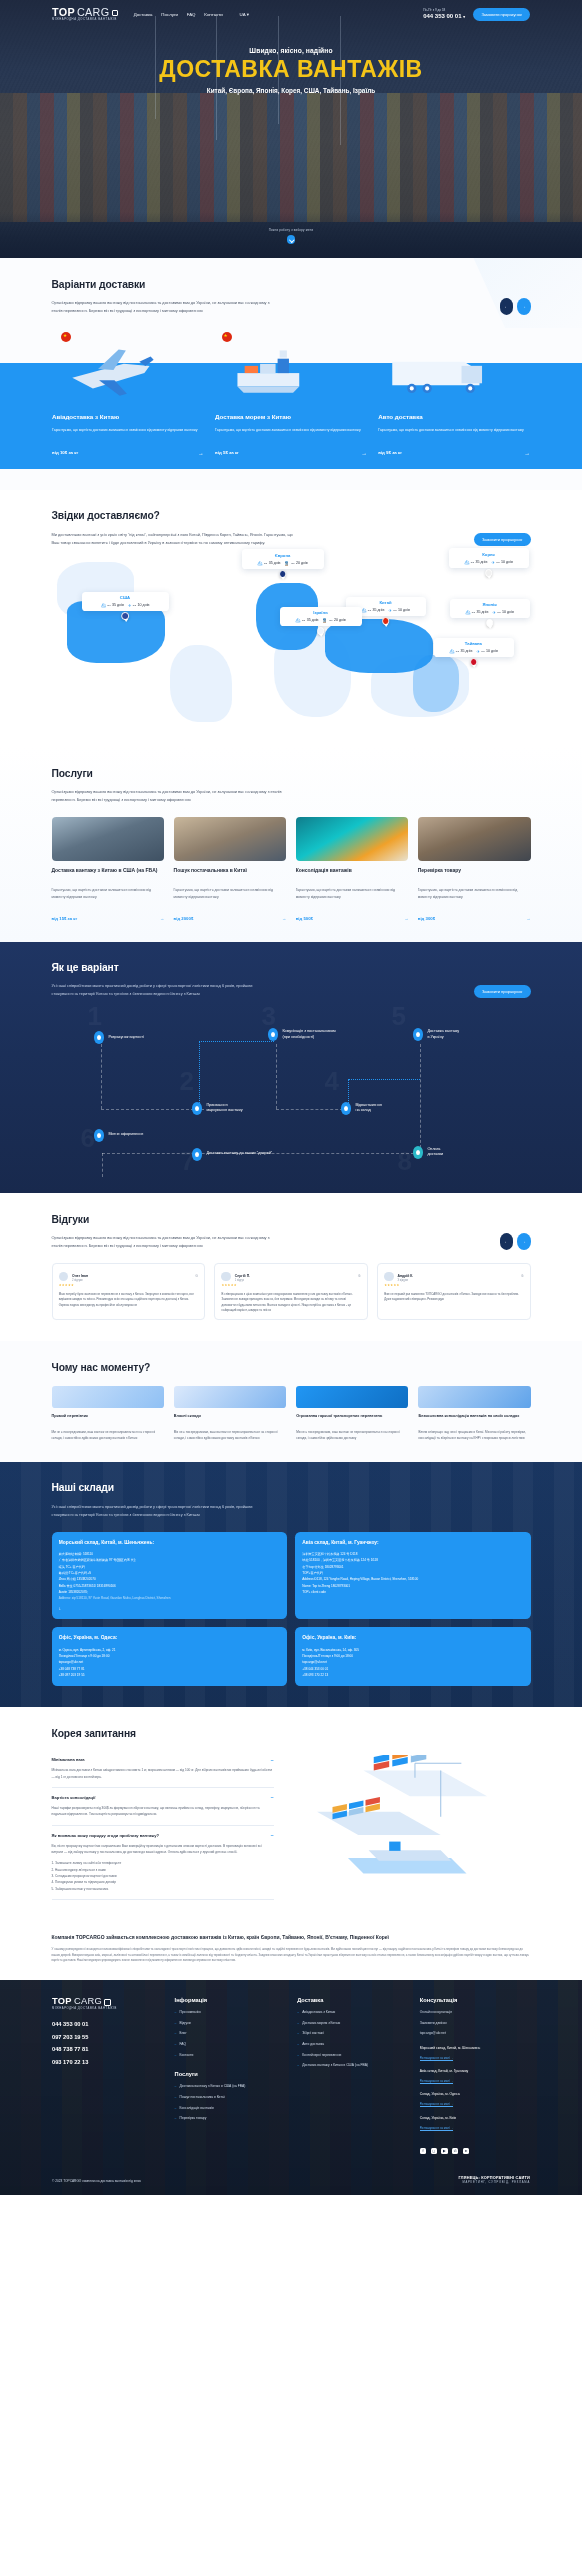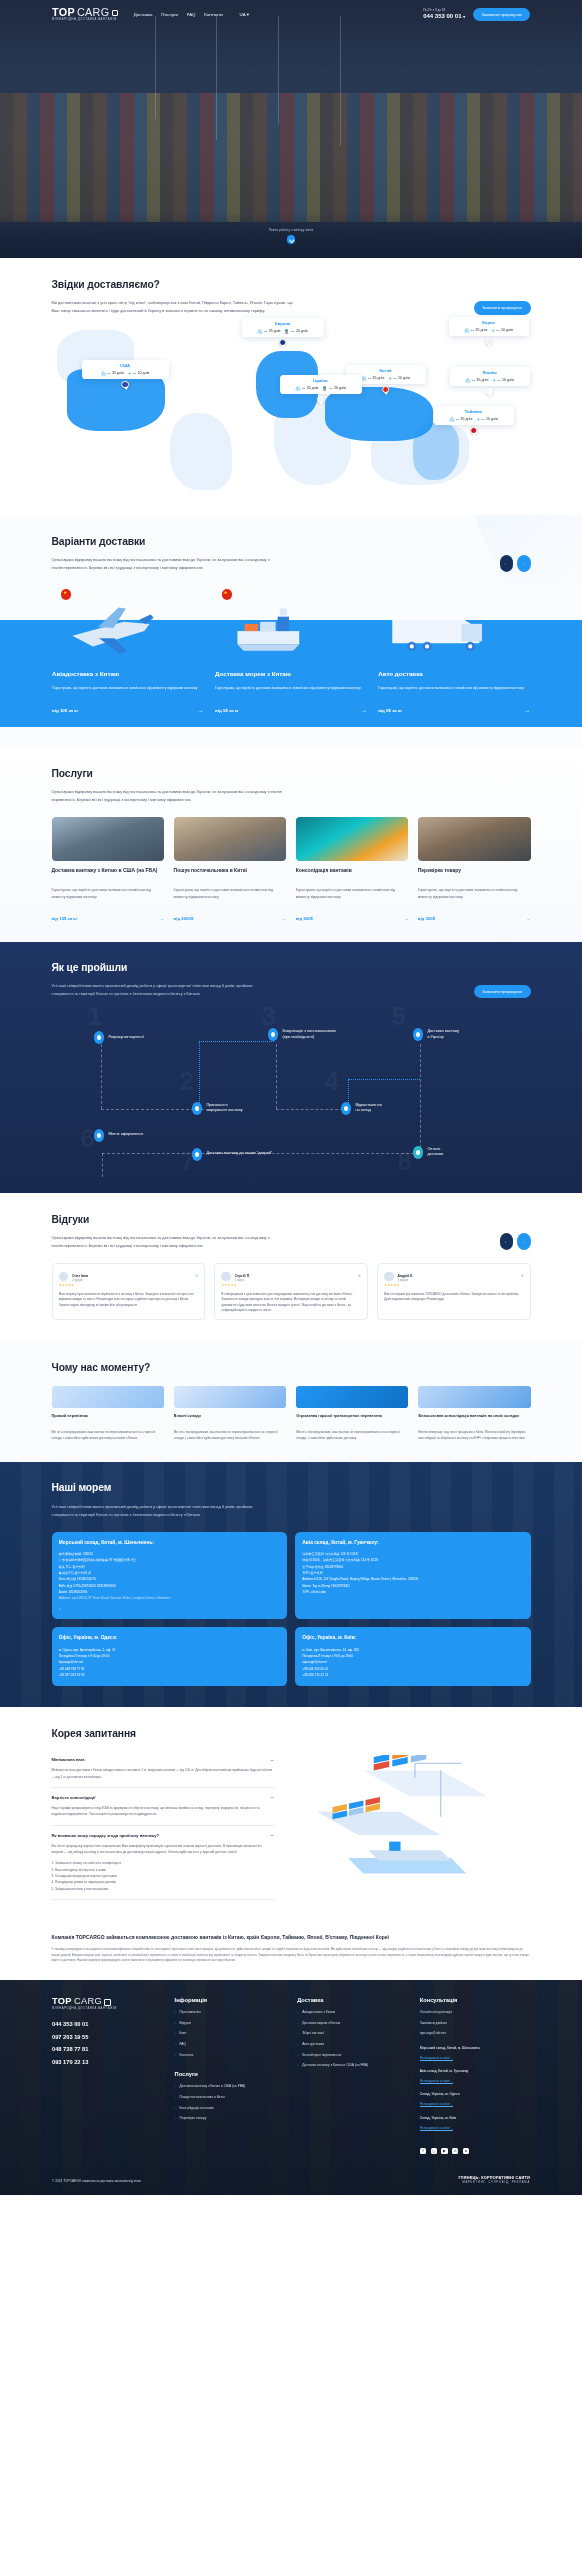--- a/index.html
+++ b/index.html
@@ -213,168 +213,29 @@
         <span class="lang"><span>UA</span> ▾</span>
       </nav>
 
       <div class="phonebox">
         <div class="pb-hours">Пн-Пт з 9 до 18</div>
         <div class="pb-num"><span>044 353 00 01</span> <span style="font-size:3.6px">▾</span></div>
       </div>
       <button class="btn-cta">Замовити прорахунок</button>
     </div>
 
+    <div class="hero-body">
+      <div class="hero-kicker">Швидко, якісно, надійно</div>
+      <h1 class="hero-title">ДОСТАВКА ВАНТАЖІВ</h1>
+      <div class="hero-sub">Китай, Європа, Японія, Корея, США, Тайвань, Ізраїль</div>
+    </div>
 
     <div class="scroll-hint">
       <div class="sh-t">Почни роботу з вибору мети</div>
       <div class="sh-circle"></div>
-    </div>
-  </section>
-
-  <section class="sec mapsec">
-    <div class="inner">
-      <div class="sec-head">
-        <div>
-          <h2 class="sec-title">Звідки доставляємо?</h2>
-          <p class="sec-desc" style="max-width:242px">Ми доставляємо вантажі з усіх країн світу "під ключ", найпопулярніші з яких Китай, Південна Корея, Тайвань, Японія. Гарантуємо, що Ваш товар своєчасно вилетить і буде доставлений в Україну в зазначені терміни та по самому оптимальному тарифу.</p>
-        </div>
-        <button class="btn-cta" style="margin:0">Замовити прорахунок</button>
-      </div>
-
-      <div class="worldmap">
-
-        <div class="land pale" style="left:5.2px;top:10.3px;width:77px;height:57px;border-radius:40% 30% 50% 35%"></div>
-        <div class="land pale" style="left:118px;top:93px;width:62px;height:77px;border-radius:40% 50% 30% 45%"></div>
-        <div class="land pale" style="left:222px;top:77px;width:77px;height:88px;border-radius:35% 45% 40% 50%"></div>
-        <div class="land pale" style="left:319px;top:103px;width:98px;height:62px;border-radius:40% 30% 45% 40%"></div>
-
-        <div class="land" style="left:15.5px;top:49px;width:98px;height:62px;border-radius:18% 30% 45% 30%"></div>
-        <div class="land" style="left:204px;top:31px;width:62px;height:67px;border-radius:40% 30% 35% 45%"></div>
-        <div class="land" style="left:273px;top:67px;width:108px;height:54px;border-radius:30% 45% 35% 40%"></div>
-        <div class="land" style="left:361px;top:103px;width:46px;height:57px;border-radius:40% 35% 50% 40%;opacity:.35"></div>
-
-        <div class="mcard" style="left:30px;top:40px;width:87px">
-          <div class="mc-t">США</div>
-          <div class="mc-rows">
-            <span class="mc-item">
-                <span class="mi-ico">⛴</span>
-                <span class="mi-pre">від</span>
-                <span class="mi-val">35 днів</span>
-              </span>
-            <span class="mc-item">
-                <span class="mi-ico">✈</span>
-                <span class="mi-pre">від</span>
-                <span class="mi-val">10 днів</span>
-              </span>
-          </div>
-          <span class="pin" style="background:#2f4a9e"></span>
-        </div>
-
-        <div class="mcard" style="left:190px;top:-2.1px;width:82px">
-          <div class="mc-t">Європа</div>
-          <div class="mc-rows">
-            <span class="mc-item">
-                <span class="mi-ico">⛴</span>
-                <span class="mi-pre">від</span>
-                <span class="mi-val">35 днів</span>
-              </span>
-            <span class="mc-item">
-                <span class="mi-ico">🚆</span>
-                <span class="mi-pre">від</span>
-                <span class="mi-val">20 днів</span>
-              </span>
-          </div>
-          <span class="pin" style="background:#18347e"></span>
-        </div>
-
-        <div class="mcard" style="left:294px;top:45px;width:80px">
-          <div class="mc-t">Китай</div>
-          <div class="mc-rows">
-            <span class="mc-item">
-                <span class="mi-ico">⛴</span>
-                <span class="mi-pre">від</span>
-                <span class="mi-val">35 днів</span>
-              </span>
-            <span class="mc-item">
-                <span class="mi-ico">✈</span>
-                <span class="mi-pre">від</span>
-                <span class="mi-val">10 днів</span>
-              </span>
-          </div>
-          <span class="pin" style="background:#de2910"></span>
-        </div>
-
-        <div class="mcard" style="left:397px;top:-3.1px;width:80px">
-          <div class="mc-t">Корея</div>
-          <div class="mc-rows">
-            <span class="mc-item">
-                <span class="mi-ico">⛴</span>
-                <span class="mi-pre">від</span>
-                <span class="mi-val">35 днів</span>
-              </span>
-            <span class="mc-item">
-                <span class="mi-ico">✈</span>
-                <span class="mi-pre">від</span>
-                <span class="mi-val">10 днів</span>
-              </span>
-          </div>
-          <span class="pin" style="background:#f0f0f0"></span>
-        </div>
-
-        <div class="mcard" style="left:398px;top:47px;width:80px">
-          <div class="mc-t">Японія</div>
-          <div class="mc-rows">
-            <span class="mc-item">
-                <span class="mi-ico">⛴</span>
-                <span class="mi-pre">від</span>
-                <span class="mi-val">35 днів</span>
-              </span>
-            <span class="mc-item">
-                <span class="mi-ico">✈</span>
-                <span class="mi-pre">від</span>
-                <span class="mi-val">10 днів</span>
-              </span>
-          </div>
-          <span class="pin" style="background:#fff"></span>
-        </div>
-
-        <div class="mcard" style="left:382px;top:86px;width:80px">
-          <div class="mc-t">Тайвань</div>
-          <div class="mc-rows">
-            <span class="mc-item">
-                <span class="mi-ico">⛴</span>
-                <span class="mi-pre">від</span>
-                <span class="mi-val">35 днів</span>
-              </span>
-            <span class="mc-item">
-                <span class="mi-ico">✈</span>
-                <span class="mi-pre">від</span>
-                <span class="mi-val">10 днів</span>
-              </span>
-          </div>
-          <span class="pin" style="background:#cf1126"></span>
-        </div>
-
-        <div class="mcard" style="left:228px;top:55px;width:82px">
-          <div class="mc-t">Ізраїль</div>
-          <div class="mc-rows">
-            <span class="mc-item">
-                <span class="mi-ico">⛴</span>
-                <span class="mi-pre">від</span>
-                <span class="mi-val">35 днів</span>
-              </span>
-            <span class="mc-item">
-                <span class="mi-ico">🚆</span>
-                <span class="mi-pre">від</span>
-                <span class="mi-val">20 днів</span>
-              </span>
-          </div>
-          <span class="pin" style="background:#eef3fb"></span>
-        </div>
-      </div>
     </div>
   </section>
 
   <section class="sec delivery">
     <div class="dv-shapes"></div>
     <div class="inner">
       <div class="sec-head">
         <div>
           <h2 class="sec-title">Варіанти доставки</h2>
           <p class="sec-desc">Організуємо відправку вашого вантажу від постачальника та доставимо вам до України, не залучаючи вас на жодному з етапів перевезення. Беремо він всі труднощі з експортному і митному оформленню</p>
@@ -441,20 +302,164 @@
         <h3>Авто доставка</h3>
         <p>Гарантуємо, що вартість доставки залишиться незмінною від моменту відправки вантажу</p>
         <div class="dv-foot">
             <span>від 9$ за кг</span>
             <span class="ar">→</span>
           </div>
       </div>
     </div>
   </section>
 
+  <section class="sec mapsec">
+    <div class="inner">
+      <div class="sec-head">
+        <div>
+          <h2 class="sec-title">Звідки доставляємо?</h2>
+          <p class="sec-desc" style="max-width:242px">Ми доставляємо вантажі з усіх країн світу "під ключ", найпопулярніші з яких Китай, Південна Корея, Тайвань, Японія. Гарантуємо, що Ваш товар своєчасно вилетить і буде доставлений в Україну в зазначені терміни та по самому оптимальному тарифу.</p>
+        </div>
+        <button class="btn-cta" style="margin:0">Замовити прорахунок</button>
+      </div>
+
+      <div class="worldmap">
+
+        <div class="land pale" style="left:5.2px;top:10.3px;width:77px;height:57px;border-radius:40% 30% 50% 35%"></div>
+        <div class="land pale" style="left:118px;top:93px;width:62px;height:77px;border-radius:40% 50% 30% 45%"></div>
+        <div class="land pale" style="left:222px;top:77px;width:77px;height:88px;border-radius:35% 45% 40% 50%"></div>
+        <div class="land pale" style="left:319px;top:103px;width:98px;height:62px;border-radius:40% 30% 45% 40%"></div>
+
+        <div class="land" style="left:15.5px;top:49px;width:98px;height:62px;border-radius:18% 30% 45% 30%"></div>
+        <div class="land" style="left:204px;top:31px;width:62px;height:67px;border-radius:40% 30% 35% 45%"></div>
+        <div class="land" style="left:273px;top:67px;width:108px;height:54px;border-radius:30% 45% 35% 40%"></div>
+        <div class="land" style="left:361px;top:103px;width:46px;height:57px;border-radius:40% 35% 50% 40%;opacity:.35"></div>
+
+        <div class="mcard" style="left:30px;top:40px;width:87px">
+          <div class="mc-t">США</div>
+          <div class="mc-rows">
+            <span class="mc-item">
+                <span class="mi-ico">⛴</span>
+                <span class="mi-pre">від</span>
+                <span class="mi-val">35 днів</span>
+              </span>
+            <span class="mc-item">
+                <span class="mi-ico">✈</span>
+                <span class="mi-pre">від</span>
+                <span class="mi-val">10 днів</span>
+              </span>
+          </div>
+          <span class="pin" style="background:#2f4a9e"></span>
+        </div>
+
+        <div class="mcard" style="left:190px;top:-2.1px;width:82px">
+          <div class="mc-t">Європа</div>
+          <div class="mc-rows">
+            <span class="mc-item">
+                <span class="mi-ico">⛴</span>
+                <span class="mi-pre">від</span>
+                <span class="mi-val">35 днів</span>
+              </span>
+            <span class="mc-item">
+                <span class="mi-ico">🚆</span>
+                <span class="mi-pre">від</span>
+                <span class="mi-val">20 днів</span>
+              </span>
+          </div>
+          <span class="pin" style="background:#18347e"></span>
+        </div>
+
+        <div class="mcard" style="left:294px;top:45px;width:80px">
+          <div class="mc-t">Китай</div>
+          <div class="mc-rows">
+            <span class="mc-item">
+                <span class="mi-ico">⛴</span>
+                <span class="mi-pre">від</span>
+                <span class="mi-val">35 днів</span>
+              </span>
+            <span class="mc-item">
+                <span class="mi-ico">✈</span>
+                <span class="mi-pre">від</span>
+                <span class="mi-val">10 днів</span>
+              </span>
+          </div>
+          <span class="pin" style="background:#de2910"></span>
+        </div>
+
+        <div class="mcard" style="left:397px;top:-3.1px;width:80px">
+          <div class="mc-t">Корея</div>
+          <div class="mc-rows">
+            <span class="mc-item">
+                <span class="mi-ico">⛴</span>
+                <span class="mi-pre">від</span>
+                <span class="mi-val">35 днів</span>
+              </span>
+            <span class="mc-item">
+                <span class="mi-ico">✈</span>
+                <span class="mi-pre">від</span>
+                <span class="mi-val">10 днів</span>
+              </span>
+          </div>
+          <span class="pin" style="background:#f0f0f0"></span>
+        </div>
+
+        <div class="mcard" style="left:398px;top:47px;width:80px">
+          <div class="mc-t">Японія</div>
+          <div class="mc-rows">
+            <span class="mc-item">
+                <span class="mi-ico">⛴</span>
+                <span class="mi-pre">від</span>
+                <span class="mi-val">35 днів</span>
+              </span>
+            <span class="mc-item">
+                <span class="mi-ico">✈</span>
+                <span class="mi-pre">від</span>
+                <span class="mi-val">10 днів</span>
+              </span>
+          </div>
+          <span class="pin" style="background:#fff"></span>
+        </div>
+
+        <div class="mcard" style="left:382px;top:86px;width:80px">
+          <div class="mc-t">Тайвань</div>
+          <div class="mc-rows">
+            <span class="mc-item">
+                <span class="mi-ico">⛴</span>
+                <span class="mi-pre">від</span>
+                <span class="mi-val">35 днів</span>
+              </span>
+            <span class="mc-item">
+                <span class="mi-ico">✈</span>
+                <span class="mi-pre">від</span>
+                <span class="mi-val">10 днів</span>
+              </span>
+          </div>
+          <span class="pin" style="background:#cf1126"></span>
+        </div>
+
+        <div class="mcard" style="left:228px;top:55px;width:82px">
+          <div class="mc-t">Ізраїль</div>
+          <div class="mc-rows">
+            <span class="mc-item">
+                <span class="mi-ico">⛴</span>
+                <span class="mi-pre">від</span>
+                <span class="mi-val">35 днів</span>
+              </span>
+            <span class="mc-item">
+                <span class="mi-ico">🚆</span>
+                <span class="mi-pre">від</span>
+                <span class="mi-val">20 днів</span>
+              </span>
+          </div>
+          <span class="pin" style="background:#eef3fb"></span>
+        </div>
+      </div>
+    </div>
+  </section>
+
   <section class="sec services">
     <div class="inner">
       <h2 class="sec-title">Послуги</h2>
       <p class="sec-desc" style="max-width:242px">Організуємо відправку вашого вантажу від постачальника та доставимо вам до України, не залучаючи вас на жодному з етапів перевезення. Беремо він всі труднощі з експортному і митному оформленню</p>
 
       <div class="sv-grid">
         <div class="sv-card">
           <div class="sv-img i1"></div>
           <h3>Доставка вантажу з Китаю в США (на FBA)</h3>
           <p>Гарантуємо, що вартість доставки залишиться незмінною від моменту відправки вантажу</p>
@@ -491,21 +496,21 @@
             </div>
         </div>
       </div>
     </div>
   </section>
 
   <section class="sec how">
     <div class="inner">
       <div class="sec-head">
         <div>
-          <h2 class="sec-title" style="color:#fff">Як це пройшли</h2>
+          <h2 class="sec-title" style="color:#fff">Як це варіант</h2>
           <p class="sec-desc">Усі наші співробітники мають практичний досвід роботи у сфері транспортної логістики понад 6 років, пройшли стажування на території Китаю та тренінги з безпечного ведення бізнесу з Китаєм</p>
         </div>
         <button class="btn-cta" style="margin:0">Замовити прорахунок</button>
       </div>
 
       <div class="how-steps">
         <div class="bignum" style="left:36px;top:-9.3px">1</div>
         <div class="bignum" style="left:128px;top:55px">2</div>
         <div class="bignum" style="left:210px;top:-9.3px">3</div>
         <div class="bignum" style="left:273px;top:55px">4</div>
@@ -661,21 +666,21 @@
           <div class="why-ico w4"></div>
           <h3>Безкоштовна консолідація вантажів на своїх складах</h3>
           <p>Взяли співпрацю над нею і працюємо в Китаї. Ми власні роботу перевірки, консолідації та зберігання вантажу на КНР і створюємо процеси логістики</p>
         </div>
       </div>
     </div>
   </section>
 
   <section class="sec wh">
     <div class="inner">
-      <h2 class="sec-title" style="color:#fff">Наші морем</h2>
+      <h2 class="sec-title" style="color:#fff">Наші склади</h2>
       <p class="sec-desc">Усі наші співробітники мають практичний досвід роботи у сфері транспортної логістики понад 6 років, пройшли стажування на території Китаю та тренінги з безпечного ведення бізнесу з Китаєм</p>
 
       <div class="wh-grid">
         <div class="wh-card">
           <h3>Морський склад, Китай, м. Шеньчжень:</h3>
           <div class="ln">新仓库地址:邮编: 518110</div>
           <div class="ln">广东省深圳市龙华区观澜牛湖裕新路 97 号(园区内 B 仓);</div>
           <div class="ln">唛头 TC+ 客户代码</div>
           <div class="ln">敏感货:TC+客户代码+S</div>
           <div class="ln">Zhou 周小姐 13538202070</div>

